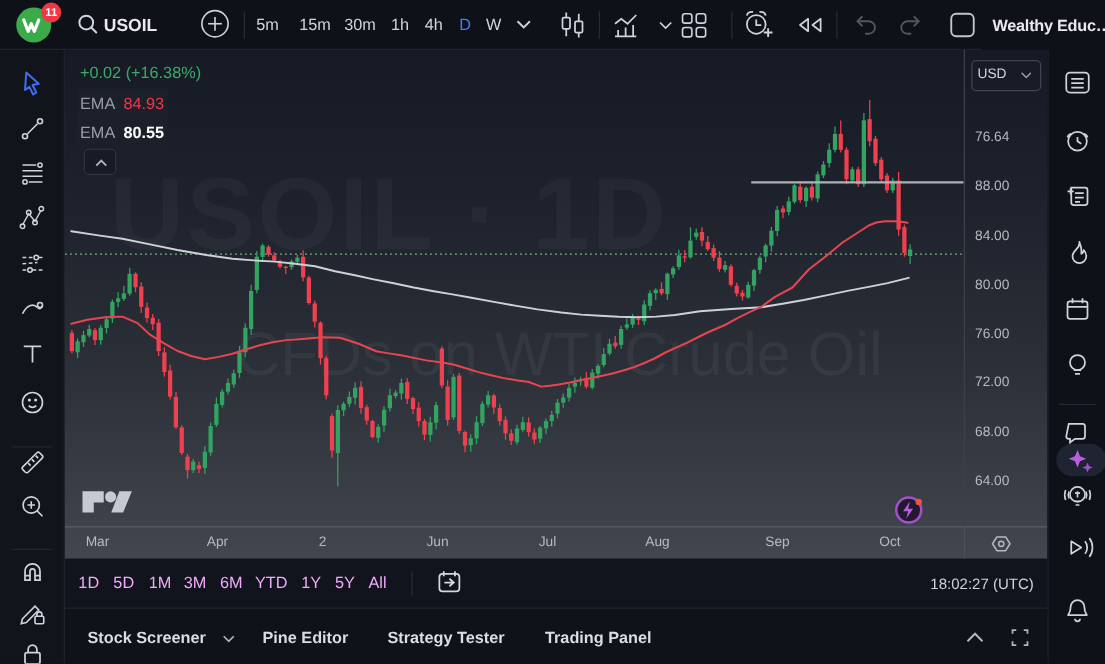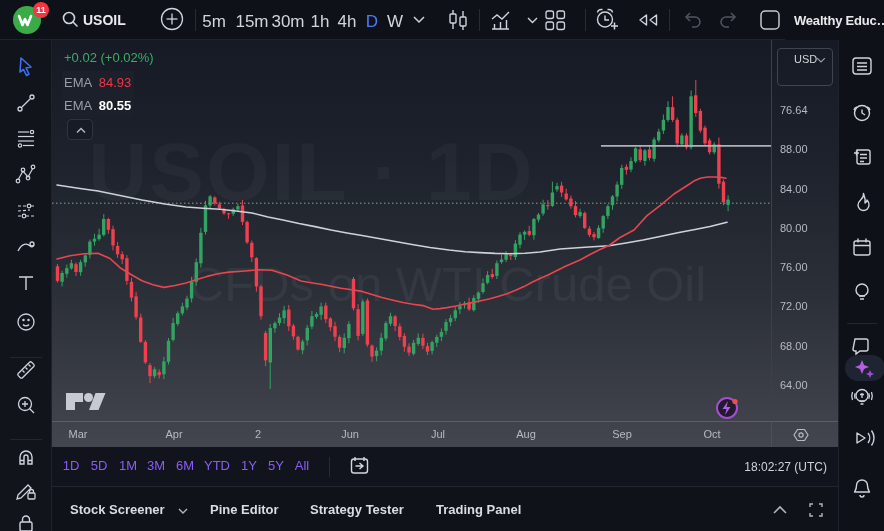--- a/index.html
+++ b/index.html
@@ -1,47 +1,47 @@
 <!DOCTYPE html>
 <html><head><meta charset="utf-8"><style>
 *{margin:0;padding:0;box-sizing:border-box}
 html,body{width:884px;height:531px;overflow:hidden;background:#0e1117;
 font-family:"Liberation Sans",sans-serif;-webkit-font-smoothing:antialiased}
 #app{position:relative;width:884px;height:531px}
 
 #hdr{position:absolute;left:0;top:0;width:785px;height:40px;background:#0e1118;border-bottom:1px solid #20242e}
 #hdr .sep{position:absolute;top:9px;width:1px;height:22px;background:#262b36}
-.tf{position:absolute;top:12px;font-size:17px;color:#d2d5db;transform:translateX(-50%)}
+.tf{position:absolute;top:12px;font-size:13px;color:#d2d5db;transform:translateX(-50%)}
 
 #ltb{position:absolute;left:0;top:40px;width:52px;height:491px;background:#11141b;border-right:1px solid #1d222b}
 #ltb .ticn{position:absolute;left:26px;transform:translate(-50%,-50%)}
 #ltb .lsep{position:absolute;left:10px;width:32px;height:1px;background:#222734}
 
 #chart{position:absolute;left:52px;top:40px;width:786px;height:407px;
 background:linear-gradient(180deg,#151a25 0%,#1e222c 30%,#2b2f38 62%,#43464e 100%)}
 #wm1{position:absolute;left:36px;top:85px;width:719px;text-align:left;font-size:82px;font-weight:700;color:rgba(173,181,197,0.05);letter-spacing:2px;white-space:nowrap}
 #wm2{position:absolute;left:36px;top:216px;width:719px;text-align:center;font-size:49px;font-weight:400;color:rgba(173,181,197,0.08);white-space:nowrap}
 #psc{position:absolute;left:719px;top:0;width:67px;height:407px;border-left:1px solid #3c4049}
 .pl{position:absolute;left:8px;font-size:11px;color:#b6bac2;line-height:14px}
-#usd{position:absolute;left:5px;top:8px;width:56px;height:38px;border:1px solid #40444e;border-radius:4px;color:#d3d6dc;font-size:11px;line-height:20px;padding-left:16px}
+#usd{position:absolute;left:5px;top:8px;width:56px;height:25px;border:1px solid #40444e;border-radius:4px;color:#d3d6dc;font-size:11px;line-height:20px;padding-left:4px}
 #badge{position:absolute;left:1px;top:154px;width:60px;height:32px;background:#2ba254;border-radius:2px;color:#fff;font-size:11px;font-weight:700;text-align:center;line-height:15px;padding-top:2px}
 #badge .sub{font-weight:400}
 #taxis{position:absolute;left:0;top:381px;width:786px;height:26px;border-top:1px solid #5a5e66}
 .tl{position:absolute;top:6px;font-size:11px;color:#b6b9c0;transform:translateX(-50%)}
 #taxis .vs{position:absolute;left:719px;top:0;width:1px;height:100%;background:#4d5058}
 
 #lgd{position:absolute;left:12px;top:6px;font-size:13px}
 .lrow{height:24px;line-height:24px;white-space:nowrap}
 .g{color:#3cab68} .gray{color:#999da6} .redv{color:#f23645}
 #lbox{position:absolute;left:10px;top:31px;width:72px;height:46px;background:#1c202b;font-size:13px;padding:0 0 0 2px}
 #lbox .lrow{height:23px;line-height:23px}
 #lcaret{position:absolute;left:15px;top:79px;width:26px;height:21px;background:#171b25;border:1px solid #2e333e;border-radius:4px;text-align:center}
 
 #rrow{position:absolute;left:52px;top:447px;width:786px;height:39px;background:#11141c}
-.rb{position:absolute;top:11px;font-size:13px;color:#8b5cf6;transform:translateX(-50%)}
+.rb{position:absolute;top:11px;font-size:13px;color:#f0abfc;transform:translateX(-50%)}
 #clock{position:absolute;right:11px;top:13px;font-size:12px;color:#cfd3da}
 #bpanel{position:absolute;left:52px;top:486px;width:786px;height:45px;background:#0f1219;border-top:1px solid #222631}
 .tab{position:absolute;top:15px;font-size:13px;font-weight:700;color:#dadde2}
 
 #rsb{position:absolute;left:838px;top:40px;width:46px;height:491px;background:#0e1117;border-left:1px solid #1d222b}
 #rsb .ricn{position:absolute;left:23px;transform:translate(-50%,-50%)}
 svg{display:block}
 </style></head><body>
 <div id="app">
 
@@ -515,21 +515,21 @@
       <path d="M14 353 h17 v9 h-8 v8 h-9 Z"></path>
       <circle cx="36.5" cy="357.5" r="4.5"></circle>
       <path d="M37 370 l6.5-17 h10 l-7 17 Z"></path>
     </g>
 
     <circle cx="675" cy="368" r="10" fill="#231a30" stroke="#a44fd0" stroke-width="2"></circle>
     <path d="M676 361 l-5.5 8 h4 l-1.5 6 l5.5-8 h-4 Z" fill="#b060e0"></path>
     <circle cx="683" cy="361.5" r="2.6" fill="#f04f42"></circle>
   </svg>
   <div id="lgd">
-    <div class="lrow"><span class="g">+0.02 (+0.02%)</span></div>
+    <div class="lrow"><span class="g">+0.02 (+16.38%)</span></div>
   </div>
   <div id="lbox">
     <div class="lrow"><span class="gray">EMA</span> <span class="redv">&nbsp;84.93</span></div>
     <div class="lrow"><span class="gray">EMA</span> <b style="color:#fff">&nbsp;80.55</b></div>
   </div>
   <div id="lcaret">
         <svg width="26" height="21">
           <path d="M9 12.5 l4-4 4 4" stroke="#b2b5be" stroke-width="1.5" fill="none"></path>
         </svg>
       </div>

